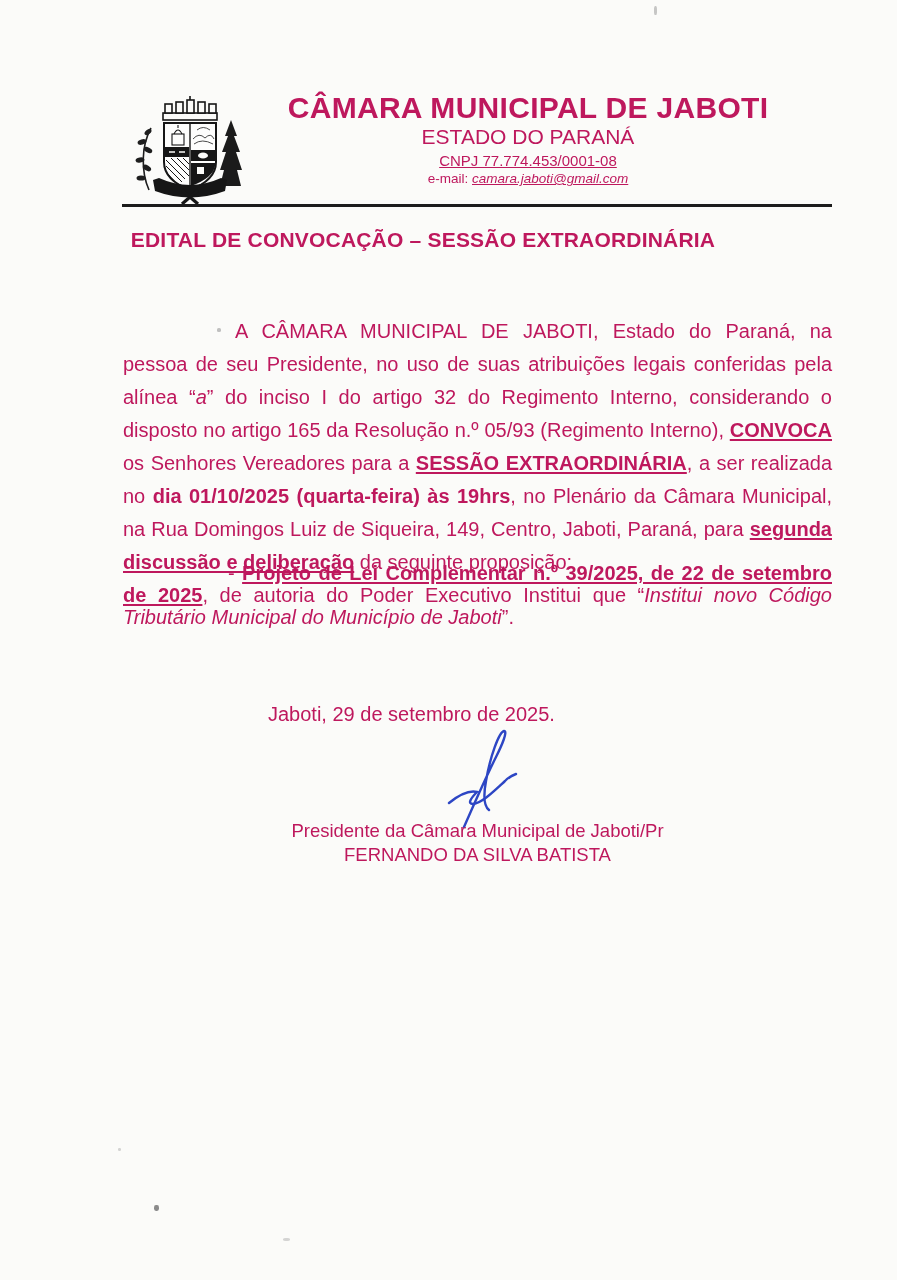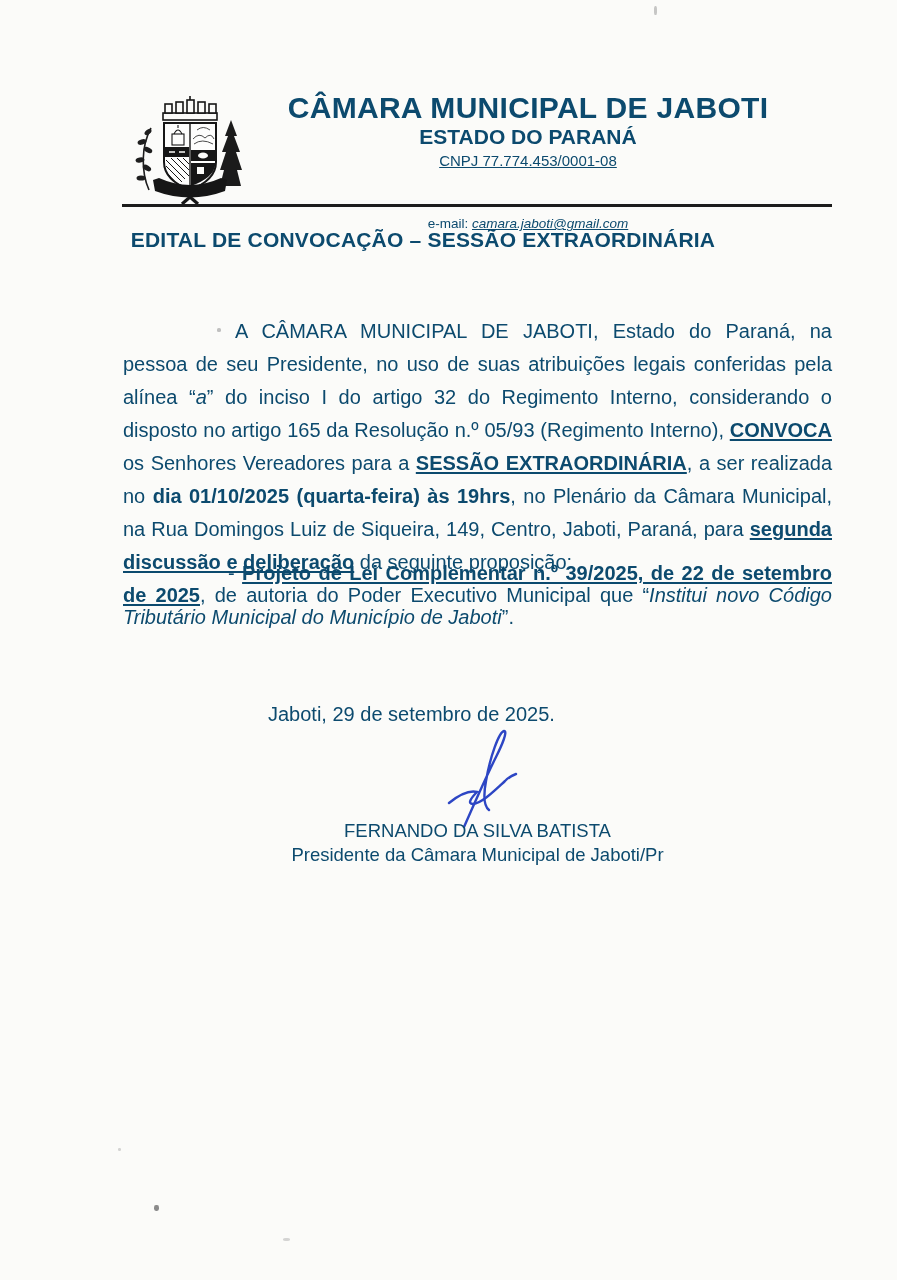--- a/index.html
+++ b/index.html
@@ -3,30 +3,30 @@
 <meta charset="utf-8">
 <style>
   html,body{margin:0;padding:0;}
   body{background:#6b6b6b;}
   .page{
     position:relative;
     width:897px;height:1280px;
     margin:0 auto;
     background:#fbfbf9;
     font-family:"Liberation Sans","DejaVu Sans",sans-serif;
-    color:#0c4a6e;
+    color:#be185d;
     overflow:hidden;
   }
   
   .lh-text{position:absolute;left:225px;top:91px;width:606px;text-align:center;}
   .lh-org{font-size:30px;font-weight:bold;letter-spacing:.3px;line-height:33px;white-space:nowrap;}
-  .lh-state{font-size:21px;font-weight:bold;line-height:23px;margin-top:1px;}
+  .lh-state{font-size:21px;font-weight:normal;line-height:23px;margin-top:1px;}
   .lh-cnpj{font-size:15px;line-height:20px;margin-top:3px;text-decoration:underline;}
   .lh-addr{font-size:13.5px;line-height:16px;margin-top:2px;}
-  .lh-email{font-size:13.5px;line-height:16px;margin-top:45px;}
+  .lh-email{font-size:13.5px;line-height:16px;}
   .lh-email .email{font-style:italic;text-decoration:underline;}
   .logo{position:absolute;left:127px;top:94px;width:126px;height:112px;}
   .rule{position:absolute;left:122px;top:204px;width:710px;height:2.5px;background:#1c1c1c;}
   
   .doc-title{position:absolute;left:105px;top:228px;width:636px;margin:0;
     font-size:21px;font-weight:bold;text-align:center;letter-spacing:.2px;}
   .par{position:absolute;left:123px;width:709px;margin:0;font-size:20px;text-align:justify;}
   .par-1{top:315px;line-height:33px;text-indent:112px;}
   .par-2{top:562px;line-height:22px;text-indent:105px;}
   .b{font-weight:bold;}
@@ -113,34 +113,34 @@
       <div class="lh-cnpj">CNPJ 77.774.453/0001-08</div>
       <div class="lh-email"><span>e-mail: </span><span class="email">camara.jaboti@gmail.com</span></div>
     </div>
     <div class="rule"></div>
   </header>
 
   <h1 class="doc-title">EDITAL DE CONVOCAÇÃO – SESSÃO EXTRAORDINÁRIA</h1>
 
   <p class="par par-1"><span>A CÂMARA MUNICIPAL DE JABOTI, Estado do Paraná, na pessoa de seu Presidente, no uso de suas atribuições legais conferidas pela alínea “</span><span class="i">a</span><span>” do inciso I do artigo 32 do Regimento Interno, considerando o disposto no artigo 165 da Resolução n.º 05/93 (Regimento Interno), </span><span class="b u">CONVOCA</span><span> os Senhores Vereadores para a </span><span class="b u">SESSÃO EXTRAORDINÁRIA</span><span>, a ser realizada no </span><span class="b">dia 01/10/2025 (quarta-feira) às 19hrs</span><span>, no Plenário da Câmara Municipal, na Rua Domingos Luiz de Siqueira, 149, Centro, Jaboti, Paraná, para </span><span class="b u">segunda discussão e deliberação</span><span> da seguinte proposição:</span></p>
 
-  <p class="par par-2"><span>- </span><span class="b u">Projeto de Lei Complementar n.º 39/2025, de 22 de setembro de 2025</span><span>, de autoria do Poder Executivo Municipal que “</span><span class="i">Institui novo Código Tributário Municipal do Município de Jaboti</span><span>”.</span></p>
+  <p class="par par-2"><span>- </span><span class="b u">Projeto de Lei Complementar n.º 39/2025, de 22 de setembro de 2025</span><span>, de autoria do Poder Executivo Institui que “</span><span class="i">Institui novo Código Tributário Municipal do Município de Jaboti</span><span>”.</span></p>
 
   <p class="dateline">Jaboti, 29 de setembro de 2025.</p>
 
   <svg class="signature" viewBox="0 0 90 100" xmlns="http://www.w3.org/2000/svg">
     <g fill="none" stroke="#2d46c4" stroke-width="2.4" stroke-linecap="round">
       <path d="M18 98 C26 80 38 52 50 28 C56 16 62 2 58 2 C53 3 44 28 40 52 C37 68 38 77 43 81"></path>
       <path d="M3 74 C13 66 23 61 31 63 C25 69 21 75 27 75 C36 74 47 63 59 52 C63 48 67 46 70 45"></path>
     </g>
   </svg>
 
   <div class="signer">
+    <div>Presidente da Câmara Municipal de Jaboti/Pr</div>
     <div>FERNANDO DA SILVA BATISTA</div>
-    <div>Presidente da Câmara Municipal de Jaboti/Pr</div>
   </div>
 
   <div class="speck speck-1"></div>
   <div class="speck speck-2"></div>
   <div class="speck speck-3"></div>
   <div class="speck speck-4"></div>
   <div class="speck speck-5"></div>
 </div>
 
 </body></html>

